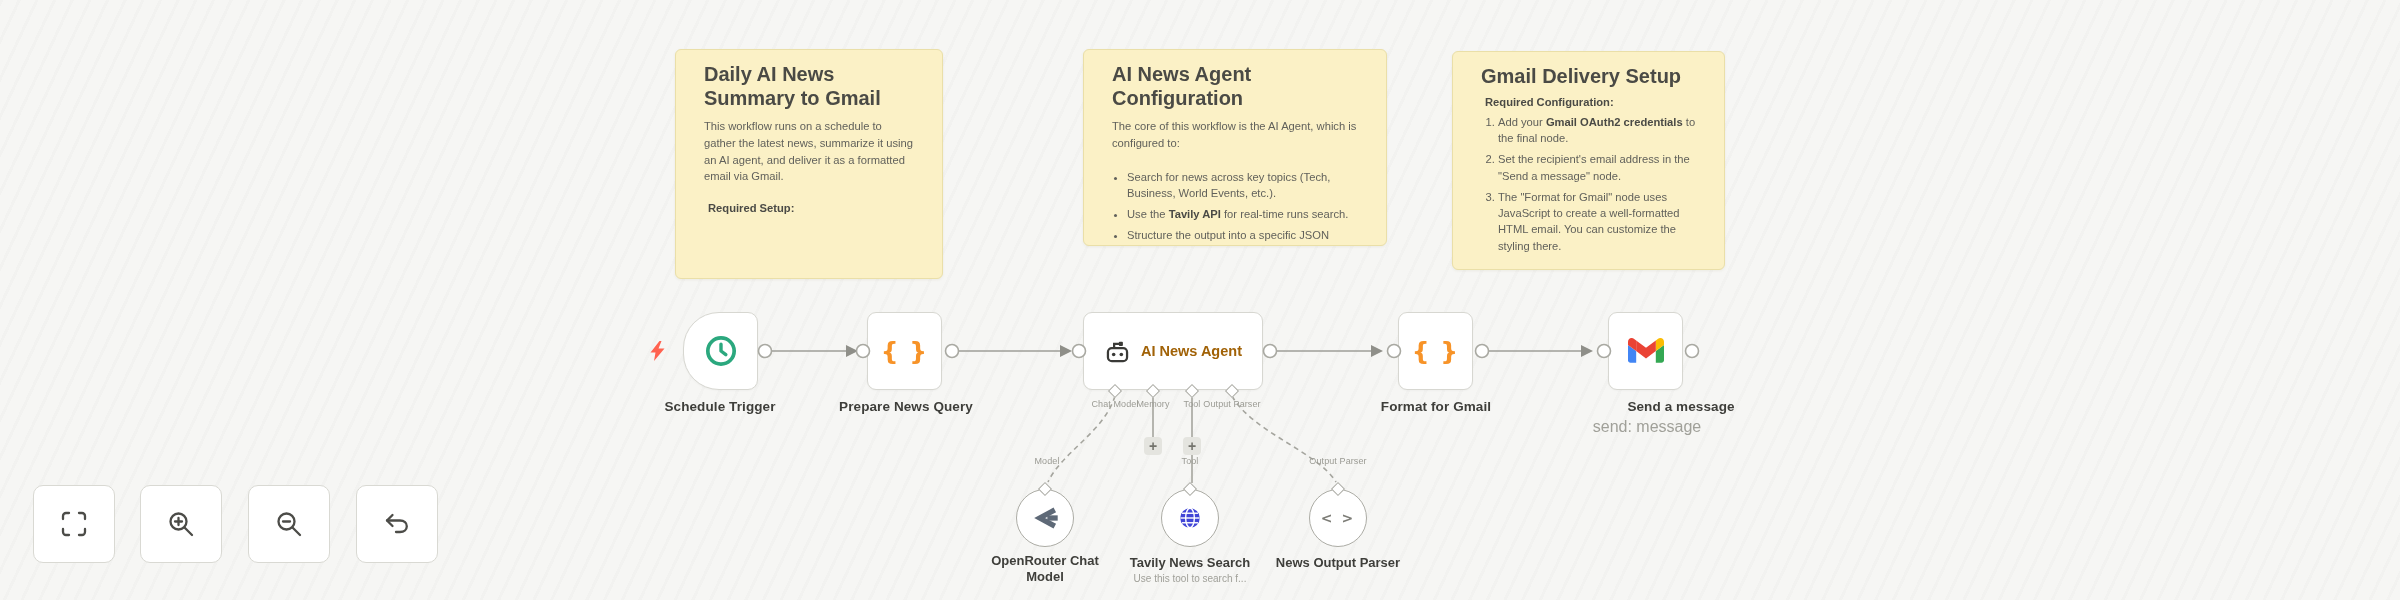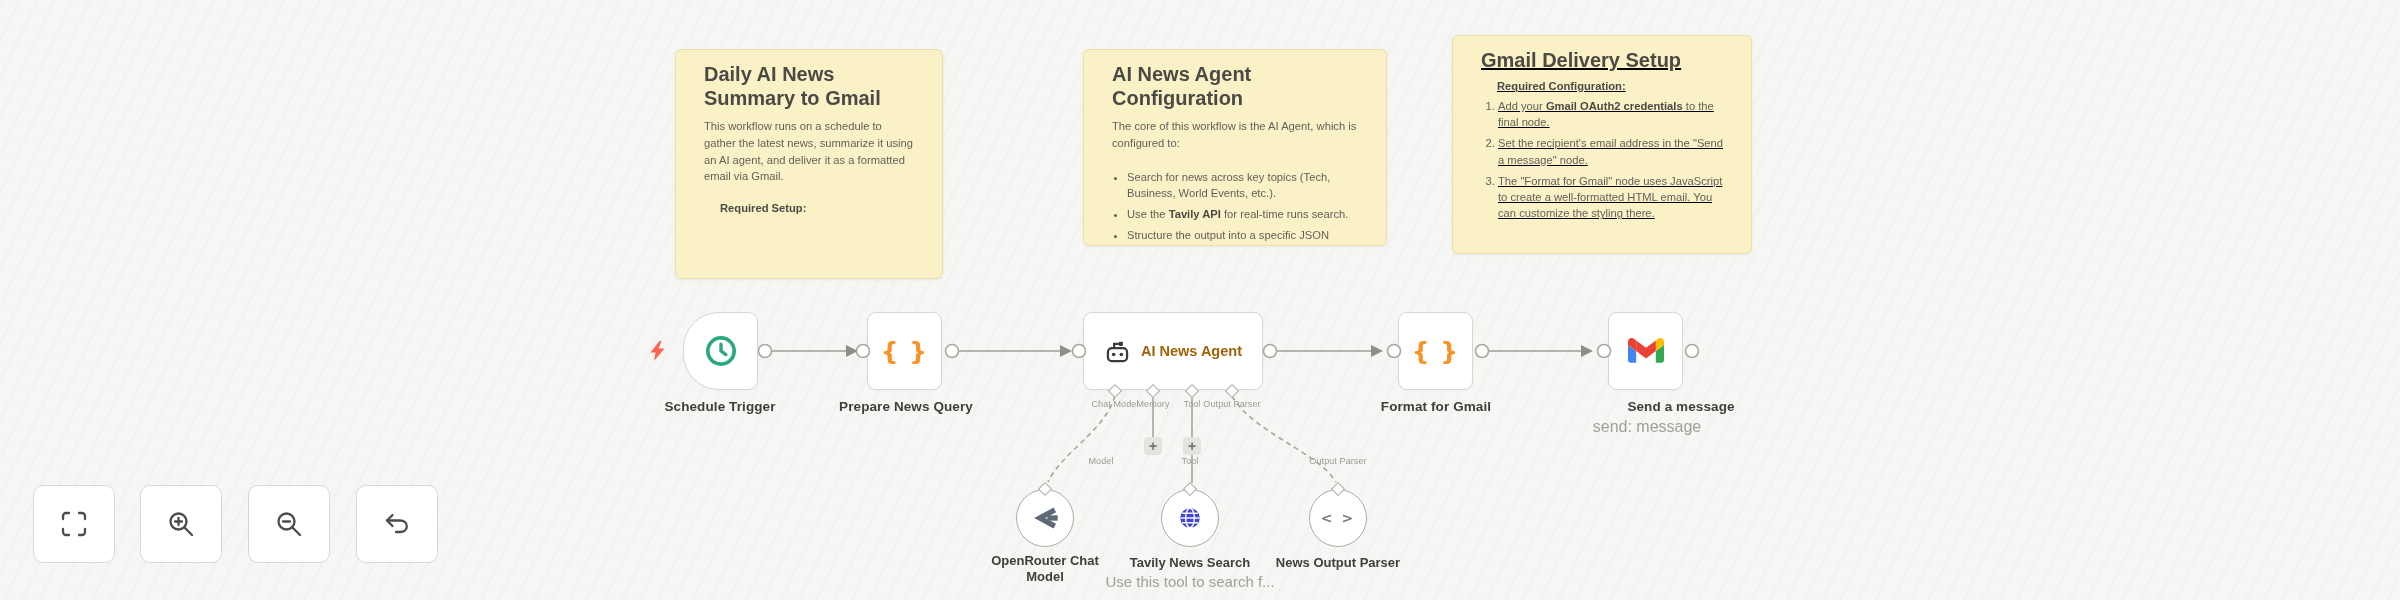--- a/index.html
+++ b/index.html
@@ -20,21 +20,21 @@
 
   
   .sticky {
     position:absolute; z-index:0;
     background: var(--sticky_bg); border:1px solid var(--sticky_border);
     border-radius:6px; padding:12px 28px; overflow:hidden;
     box-shadow:0 1px 3px rgba(120,100,40,0.08);
   }
   .sticky h2 { font-size:20px; line-height:1.2; color:#4A4A45; font-weight:700; margin:0 0 8px; }
   .sticky p.intro { font-size:11.2px; line-height:1.5; color:#61615B; margin:0 0 17px; }
-  .sticky .note-heading { font-size:11.2px; color:#4A4A45; font-weight:700; margin:0 16px 6px; }
+  .sticky .note-heading { font-size:11.2px; color:#4A4A45; font-weight:700; margin:0 4px 6px; }
   .sticky ol { margin:0 0 0 2px; padding-left:15px; }
   .sticky ul { margin:0; padding-left:15px; }
   .sticky li { font-size:11.2px; line-height:1.45; color:#61615B; margin-bottom:5px; }
   .sticky b { color:#4A4A45; font-weight:700; }
 
   
   .node {
     position:absolute; z-index:2; width:75px; height:78px;
     background:#fff; border:1.7px solid var(--node_border); border-radius:9px;
     display:flex; align-items:center; justify-content:center;
@@ -72,21 +72,21 @@
   
   .sub-node {
     position:absolute; z-index:2; width:58px; height:58px; border-radius:50%;
     background:#fff; border:1.7px solid #ACACA5;
     display:flex; align-items:center; justify-content:center; cursor:pointer;
   }
   .sub-label {
     position:absolute; z-index:2; text-align:center; font-size:13px; font-weight:700;
     color:#3E3E3A; line-height:1.25;
   }
-  .sub-label .sub-sub { font-size:15px; font-weight:400; color:#A0A099; margin-top:2px; }
+  .sub-label .sub-sub { font-size:10px; font-weight:400; color:#A0A099; margin-top:2px; }
 
   
   .diamond {
     position:absolute; z-index:3; width:10px; height:10px; background:#fff;
     border:1.6px solid #A9A9A2; transform:rotate(45deg);
   }
 
   
   .plus-btn {
     position:absolute; z-index:3; width:18px; height:18px; border-radius:4px;
@@ -140,21 +140,21 @@
   <div class="sticky" style="left:1083px; top:49px; width:304px; height:197px;">
     <h2>AI News Agent Configuration</h2>
     <p class="intro">The core of this workflow is the AI Agent, which is configured to:</p>
     <ul>
       <li><span>Search for news across key topics (Tech, Business, World Events, etc.).</span><b></b><span></span></li>
       <li><span>Use the </span><b>Tavily API</b><span> for real-time runs search.</span></li>
       <li><span>Structure the output into a specific JSON format for easy processing.</span><b></b><span></span></li>
     </ul>
   </div>
 
-  <div class="sticky" style="left:1452px; top:35px; width:300px; height:219px;text-decoration:underline;">
+  <div class="sticky" style="left:1452px; top:51px; width:273px; height:219px;">
     <h2>Gmail Delivery Setup</h2>
     <div class="note-heading">Required Configuration:</div>
     <ol>
       <li><span>Add your </span><b>Gmail OAuth2 credentials</b><span> to the final node.</span></li>
       <li><span>Set the recipient's email address in the "Send a message" node.</span><b></b><span></span></li>
       <li><span>The "Format for Gmail" node uses JavaScript to create a well-formatted HTML email. You can customize the styling there.</span><b></b><span></span></li>
     </ol>
   </div>
 
   <svg class="bolt" style="left:650px; top:341px;" width="15" height="20" viewBox="0 0 15 20">
@@ -208,21 +208,21 @@
   <div class="diamond" style="left:1227px; top:386px;"></div>
 
   <div class="port-label" style="left:1070px; top:399px;">Chat Model</div>
   <div class="port-label" style="left:1108px; top:399px;">Memory</div>
   <div class="port-label" style="left:1147px; top:399px;">Tool</div>
   <div class="port-label" style="left:1187px; top:399px;">Output Parser</div>
 
   <div class="plus-btn" style="left:1144px; top:437px;">+</div>
   <div class="plus-btn" style="left:1183px; top:437px;">+</div>
 
-  <div class="port-label" style="left:1056px; top:456px;">Model</div>
+  <div class="port-label" style="left:1002px; top:456px;">Model</div>
   <div class="port-label" style="left:1145px; top:456px;">Tool</div>
   <div class="port-label" style="left:1293px; top:456px;">Output Parser</div>
 
   <div class="diamond" style="left:1040px; top:484px;"></div>
   <div class="diamond" style="left:1185px; top:484px;"></div>
   <div class="diamond" style="left:1333px; top:484px;"></div>
 
   <div class="sub-node" style="left:1016px; top:489px;">
     <svg width="30" height="28" viewBox="0 0 26 24">
       <path d="M21.5 5 L8.5 12 L21.5 19" fill="none" stroke="var(--openrouter_gray)" stroke-width="4.6"></path>

